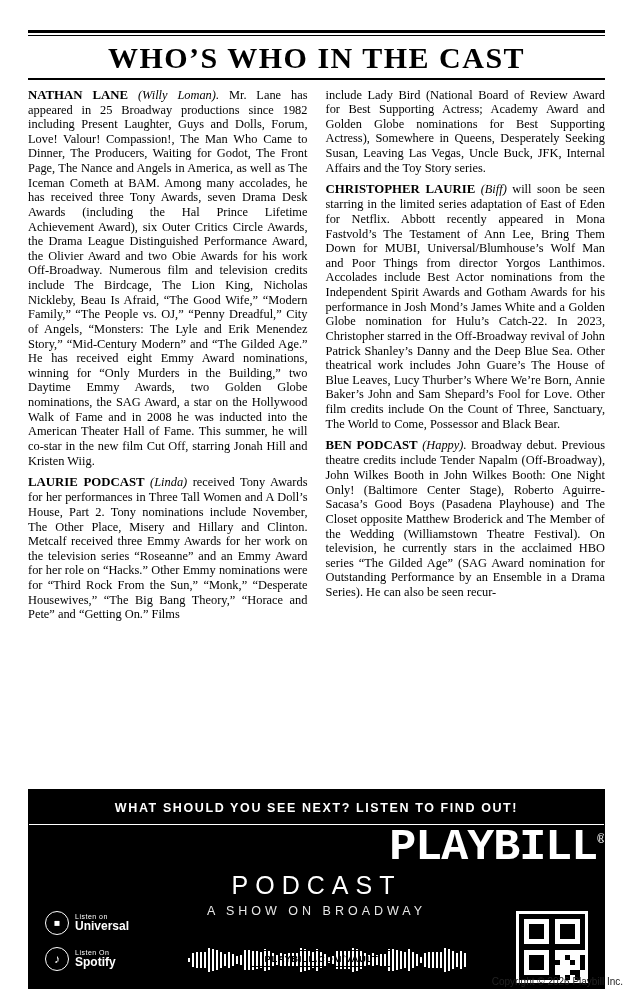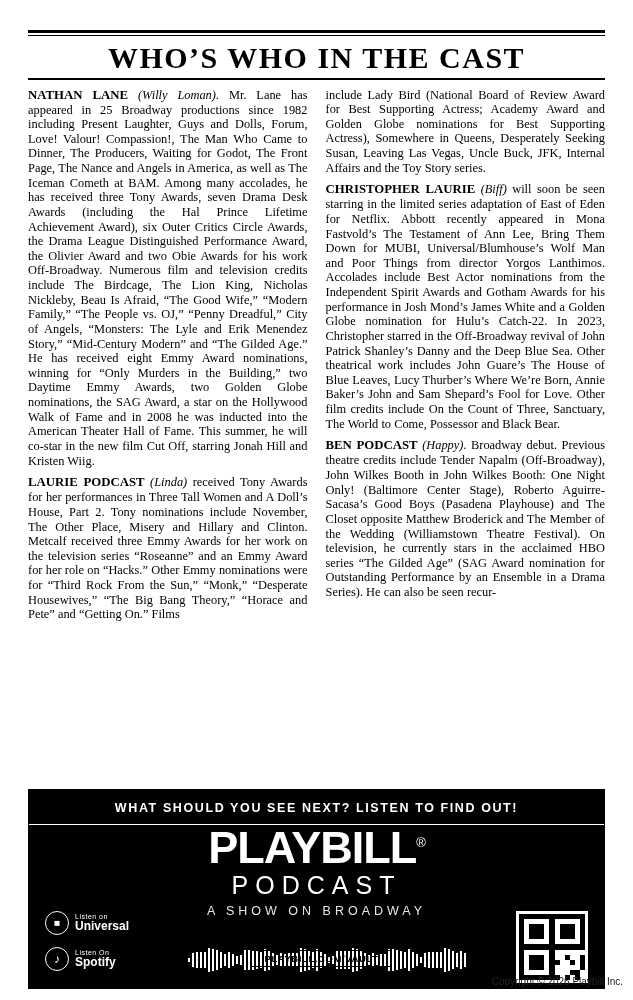--- a/index.html
+++ b/index.html
@@ -97,22 +97,22 @@
   }
   .ad-the {
     text-align: center;
     font-family: "Liberation Sans", sans-serif;
     font-size: 16px;
     letter-spacing: 8px;
     margin-top: 10px;
     color: #f2f2f2;
   }
   .ad-playbill {
-    text-align: center;
-    font-family: Liberation Sans, sans-serif;
+    text-align: right;
+    font-family: Liberation Mono, monospace;
     font-weight: bold;
     font-size: 45px;
     letter-spacing: -1px;
     line-height: 0.95;
     margin-top: 2px;
     position: relative;
   }
   .ad-playbill sup {
     font-size: 13px;
     vertical-align: super;

